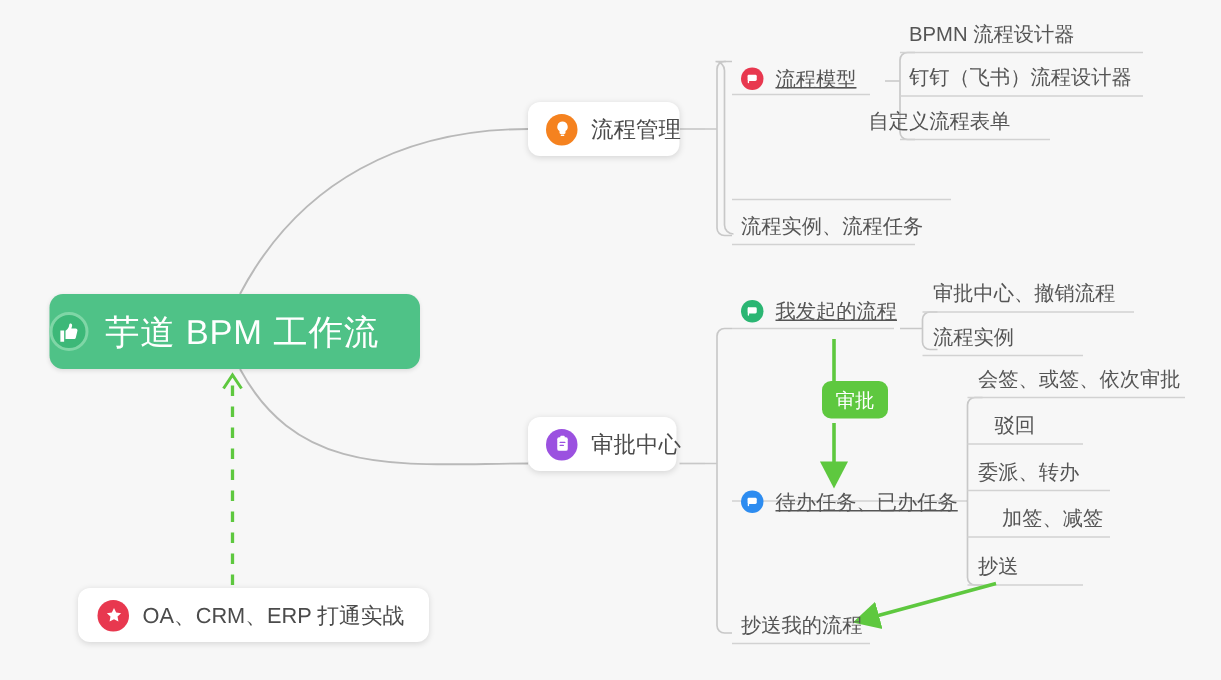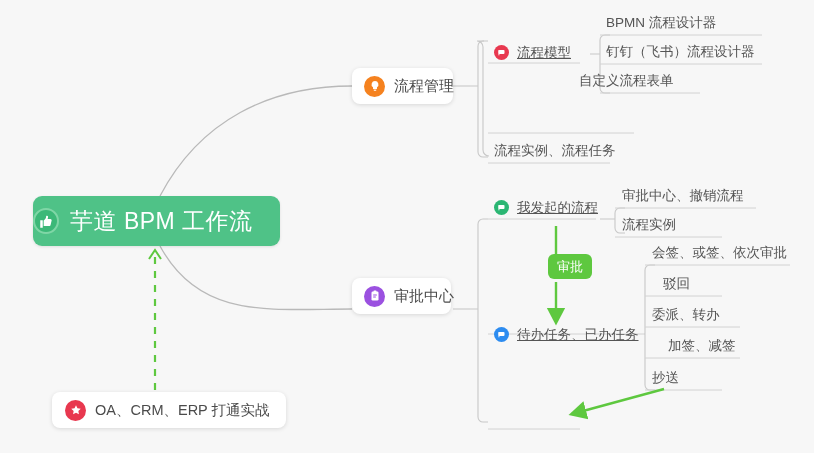--- a/index.html
+++ b/index.html
@@ -308,20 +308,23 @@
   <div class="leaf" style="left:652px; top:306px;">
     <span class="leaf-text">委派、转办</span>
   </div>
   <div class="leaf" style="left:668px; top:337px;">
     <span class="leaf-text">加签、减签</span>
   </div>
   <div class="leaf" style="left:652px; top:369px;">
     <span class="leaf-text">抄送</span>
   </div>
 
+  <div class="leaf" style="left:494px; top:408px;">
+    <span class="leaf-text">抄送我的流程</span>
+  </div>
 
   <div class="pill" id="pill-approve">
     <span>审批</span>
   </div>
 
   <div class="callout" id="callout-oa">
     <span class="ico ico-md c-star">
       <svg width="12" height="12" viewBox="0 0 24 24" fill="#ffffff">
         <path d="M12 2.6l2.9 6 6.6.9-4.8 4.6 1.2 6.5-5.9-3.1-5.9 3.1 1.2-6.5L2.5 9.5l6.6-.9z"></path>
       </svg>

